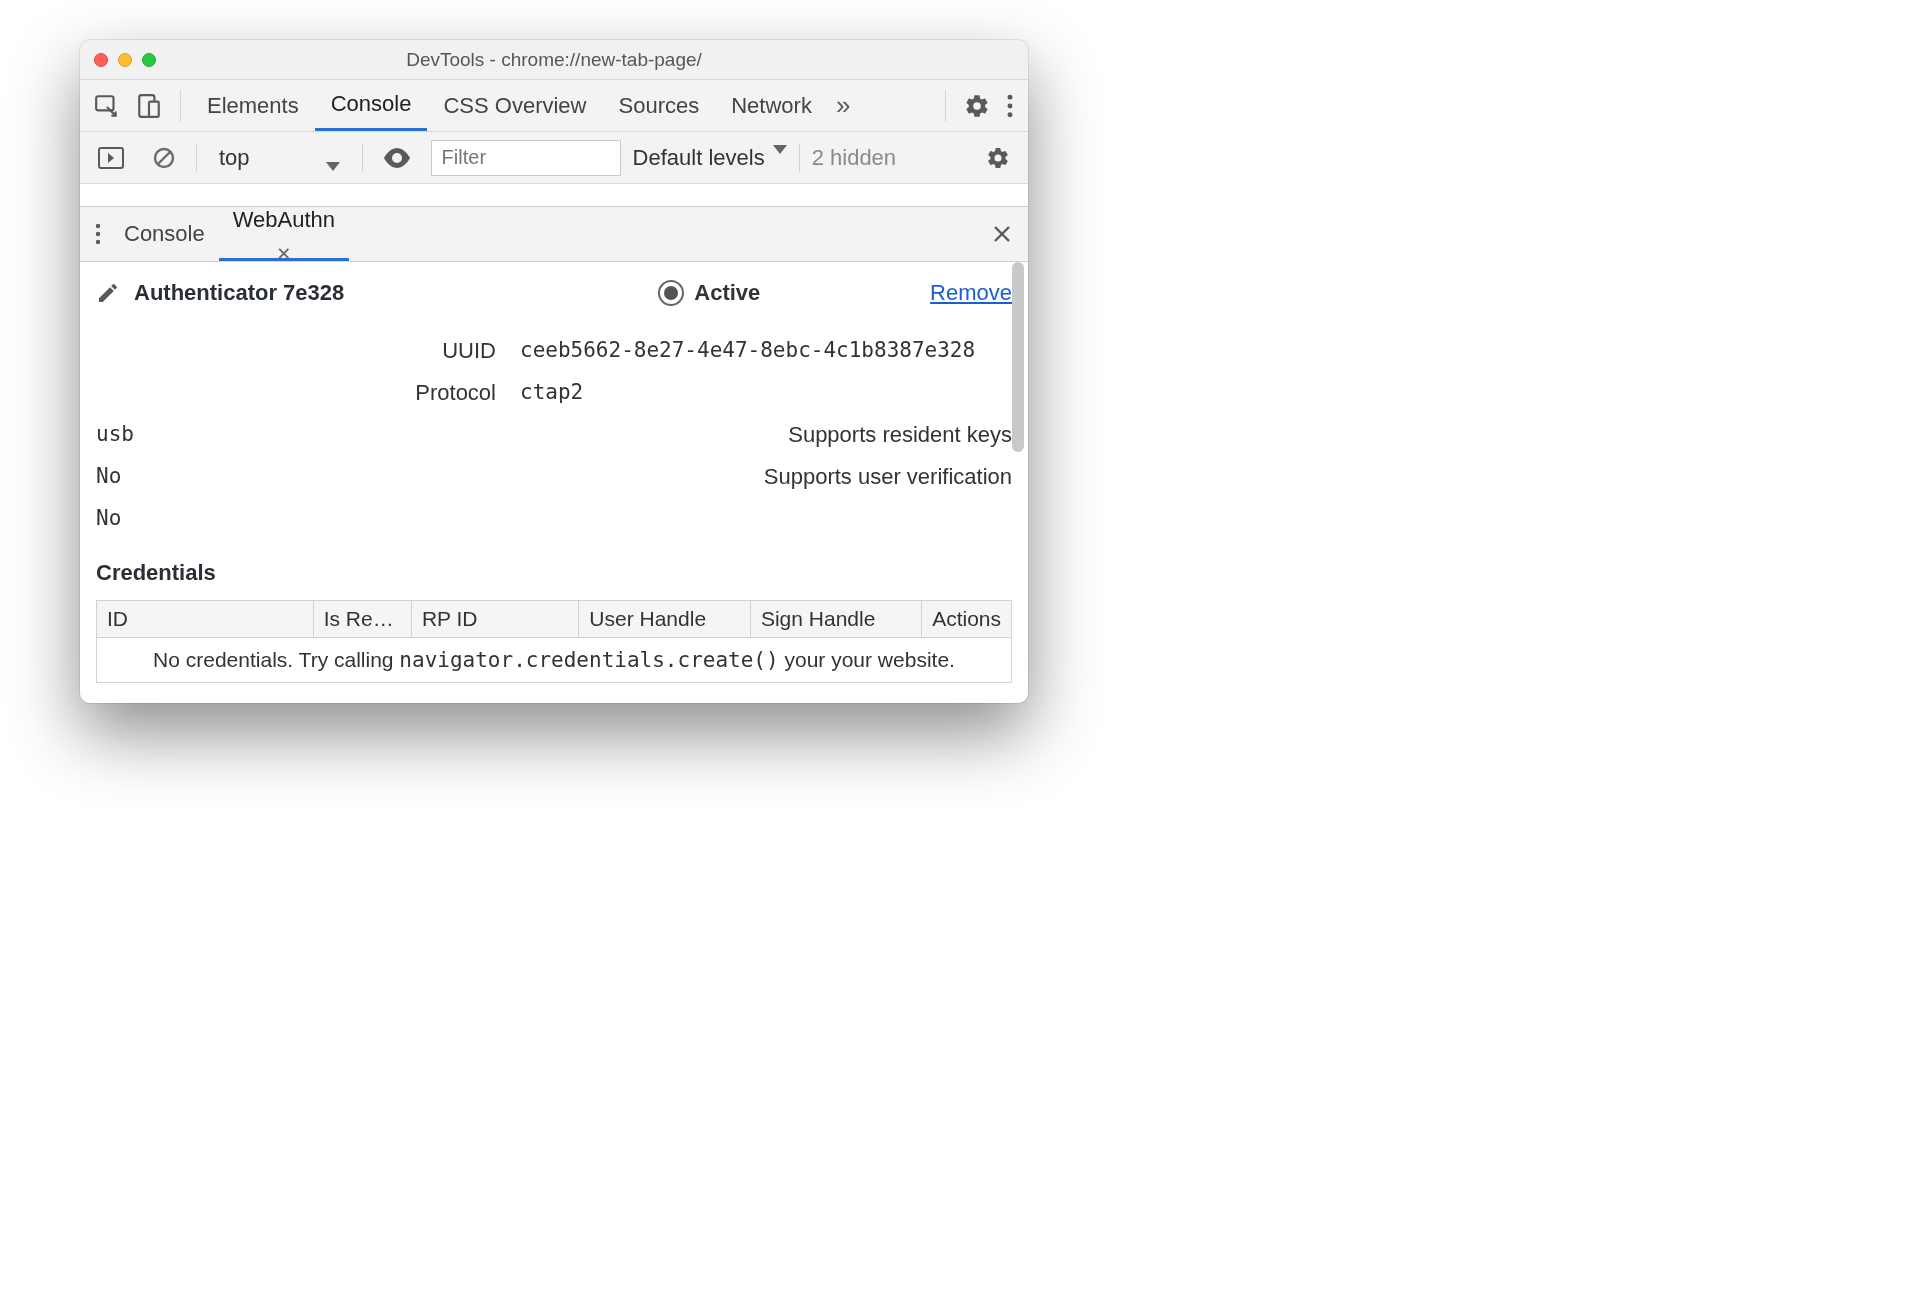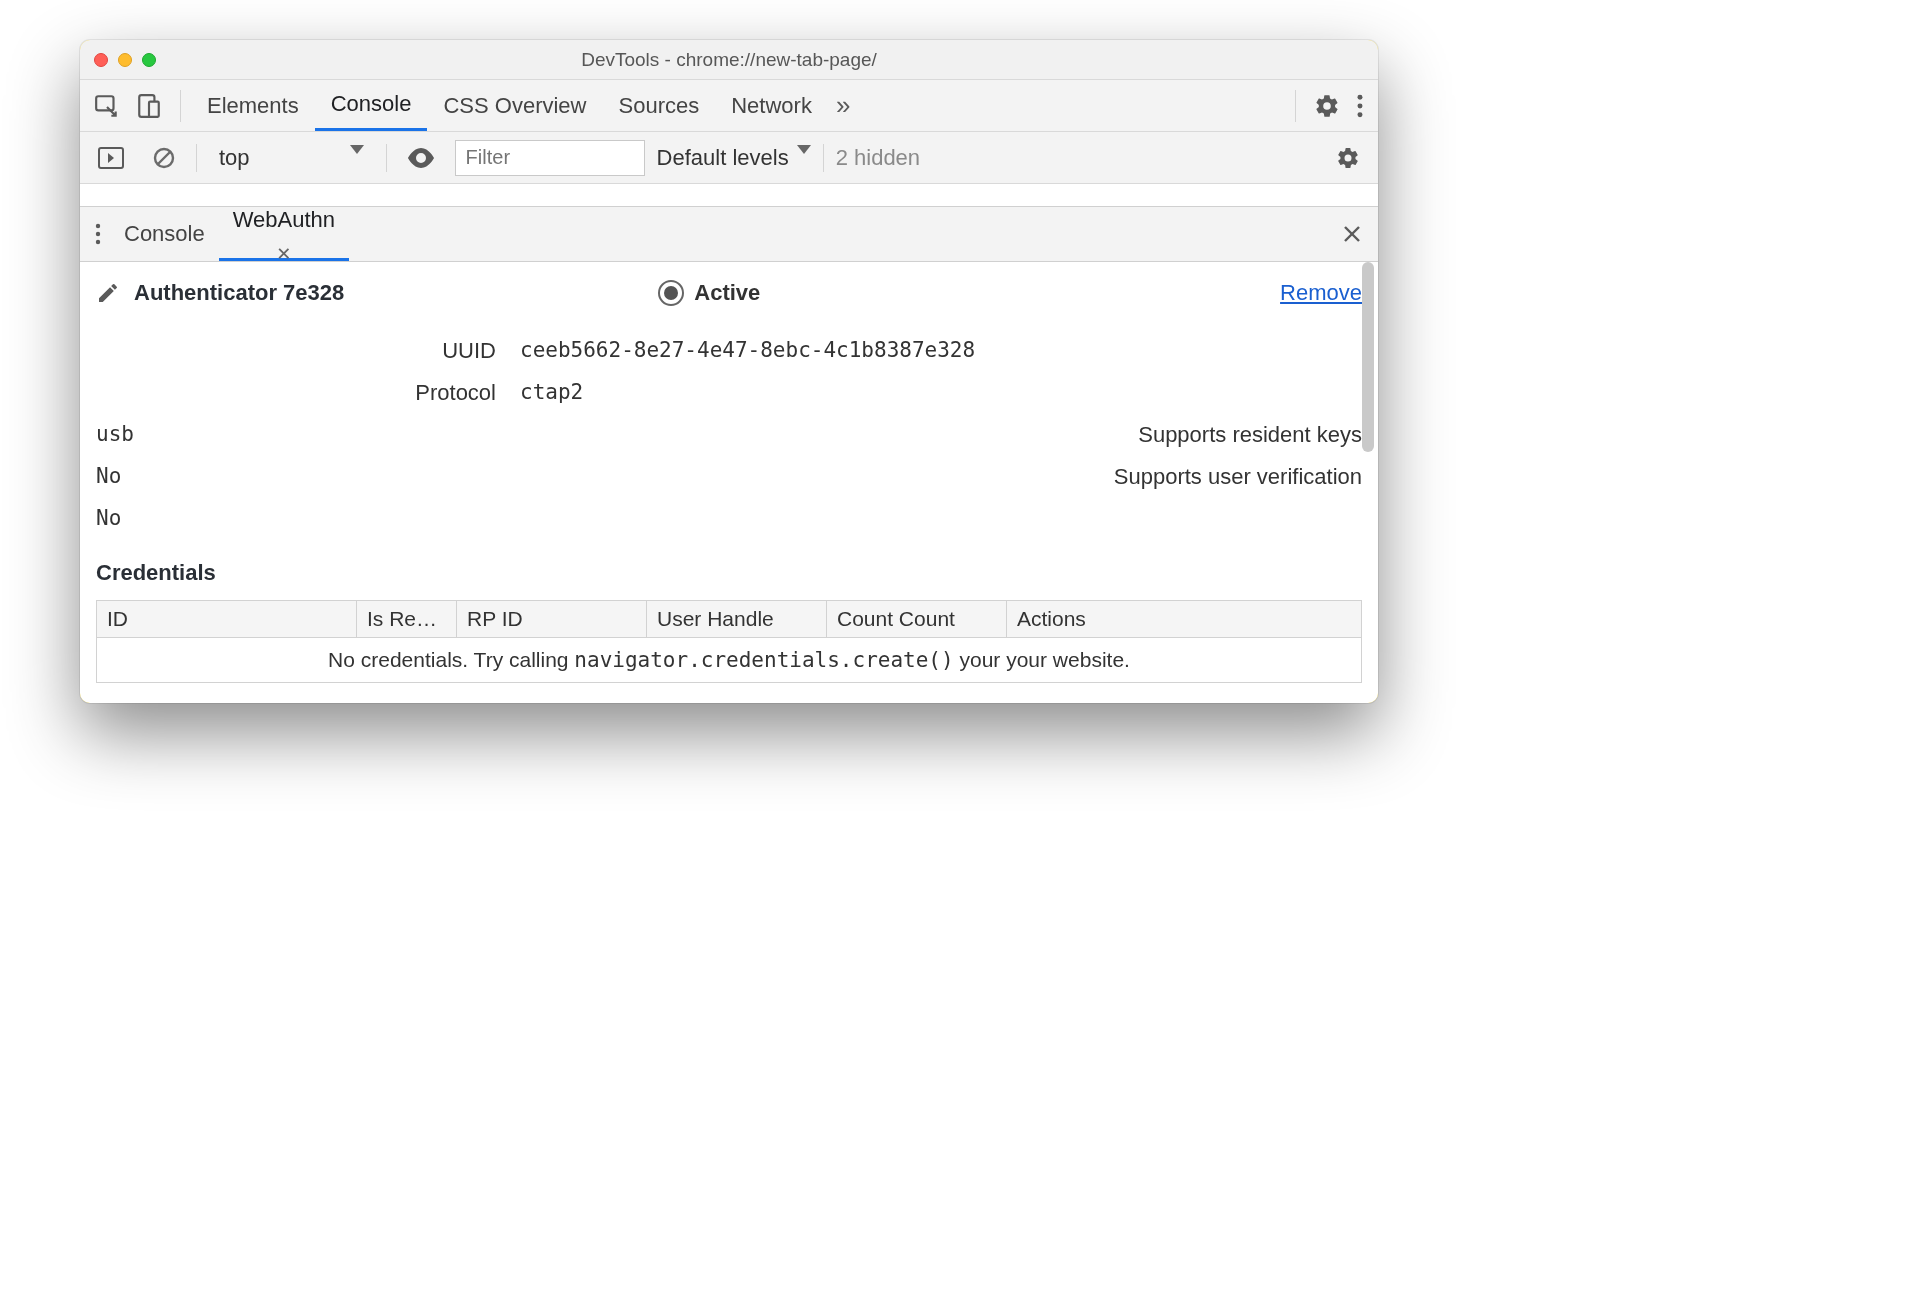--- a/index.html
+++ b/index.html
@@ -6,21 +6,21 @@
   body {
     font-family: -apple-system, "Helvetica Neue", Arial, sans-serif;
     background: #fff;
     width: 1922px;
     height: 1310px;
     display: flex;
     align-items: flex-start;
     justify-content: flex-start;
   }
   .window {
-    width: 1298px;
+    width: 948px;
     margin: 40px 0 16px 80px;
     border-radius: 10px;
     box-shadow: 0 30px 70px rgba(0,0,0,0.45), 0 0 0 1px rgba(0,0,0,0.08);
     overflow: hidden;
     background: #fde047;
   }
   
   .titlebar {
     height: 40px;
     background: #f1f1f1;
@@ -62,21 +62,21 @@
   }
   .tabs .right { margin-left: auto; display: flex; align-items: center; }
   svg { display: block; }
 
   
   .console-toolbar {
     display: flex; align-items: center; height: 52px; gap: 12px;
     padding: 0 10px; border-bottom: 1px solid #d9d9d9; background: #f3f3f3;
   }
   .ctx {
-    display: inline-flex; align-items: flex-start; gap: 100px;
+    display: inline-flex; align-items: flex-end; gap: 76px;
     font-size: 22px; color: #333; padding: 4px 10px;
   }
   .caret-down {
     width: 0; height: 0; border-left: 7px solid transparent;
     border-right: 7px solid transparent; border-top: 9px solid #666;
   }
   .filter {
     border: 1px solid #c9c9c9; background: #fff; height: 36px;
     font-size: 20px; padding: 2px 10px; color: #333; width: 190px;
   }
@@ -301,21 +301,21 @@
         <col style="width:180px">
           <col style="width:180px">
           <col>
       </colgroup>
       <thead>
         <tr>
           <th>ID</th>
           <th>Is Re…</th>
           <th>RP ID</th>
           <th>User Handle</th>
-          <th>Count Count</th>
+          <th>Sign Handle</th>
           <th>Actions</th>
         </tr>
       </thead>
       <tbody>
         <tr>
           <td colspan="6">
             <span>No credentials. Try calling </span><span class="mono">navigator.credentials.create()</span><span> your your website.</span>
           </td>
         </tr>
       </tbody>

